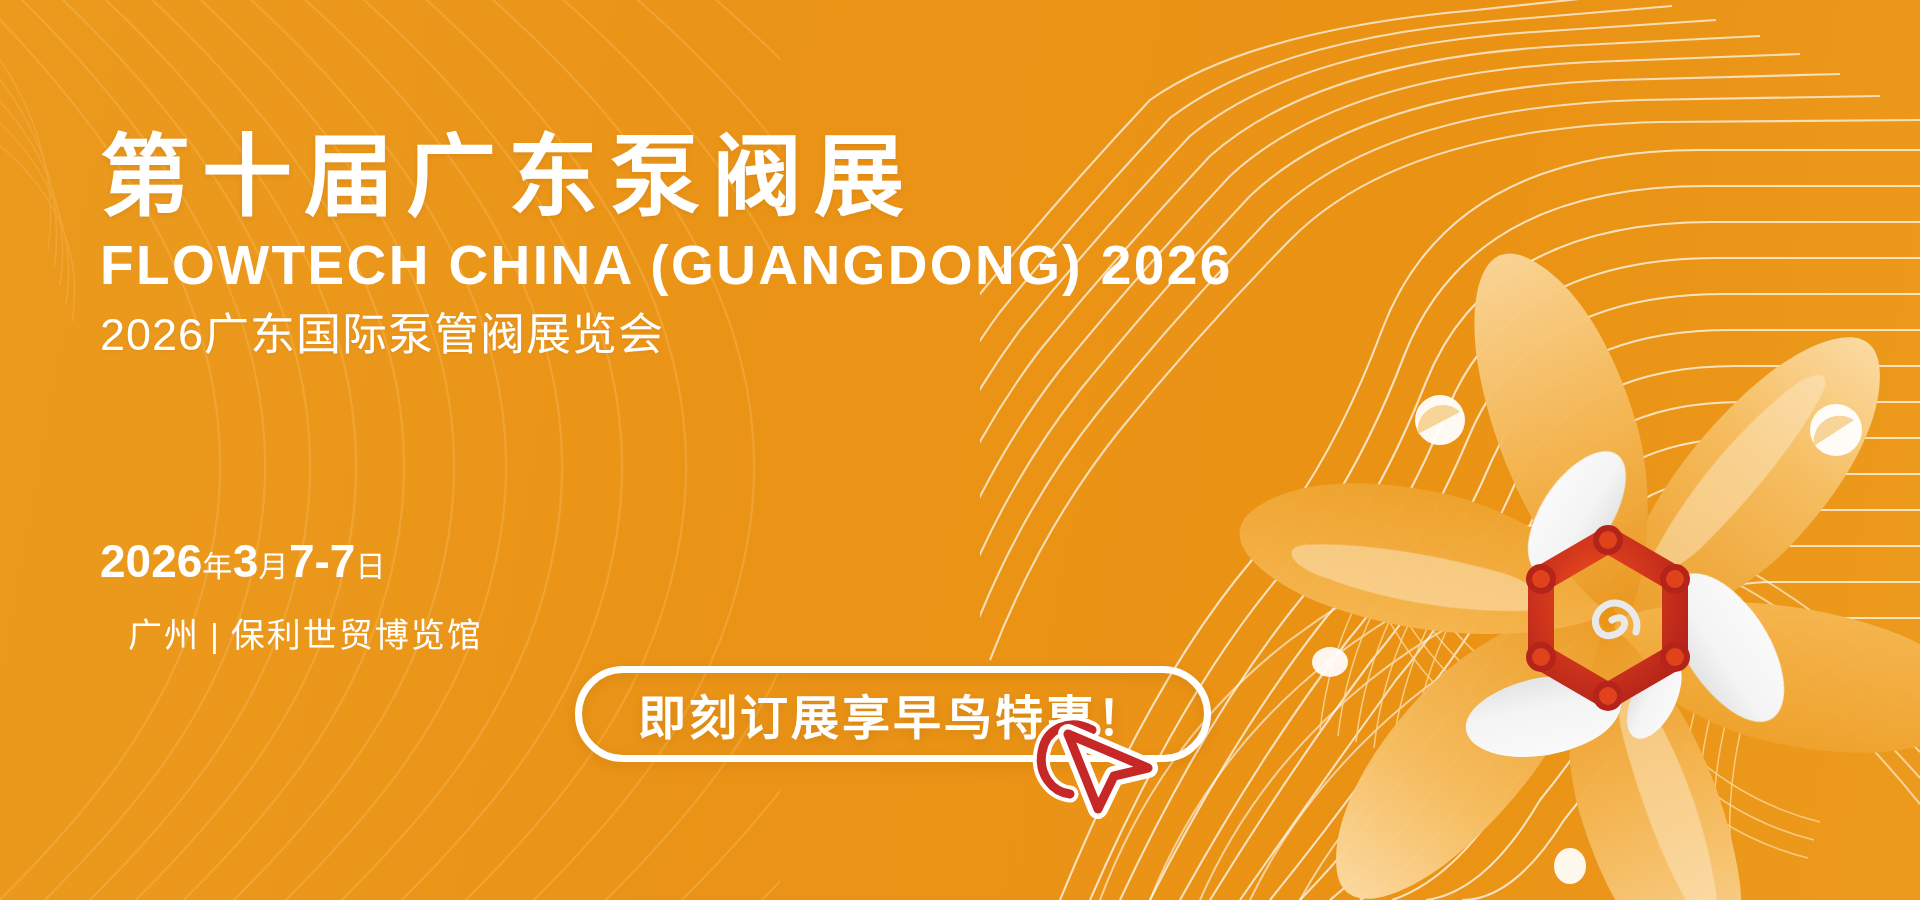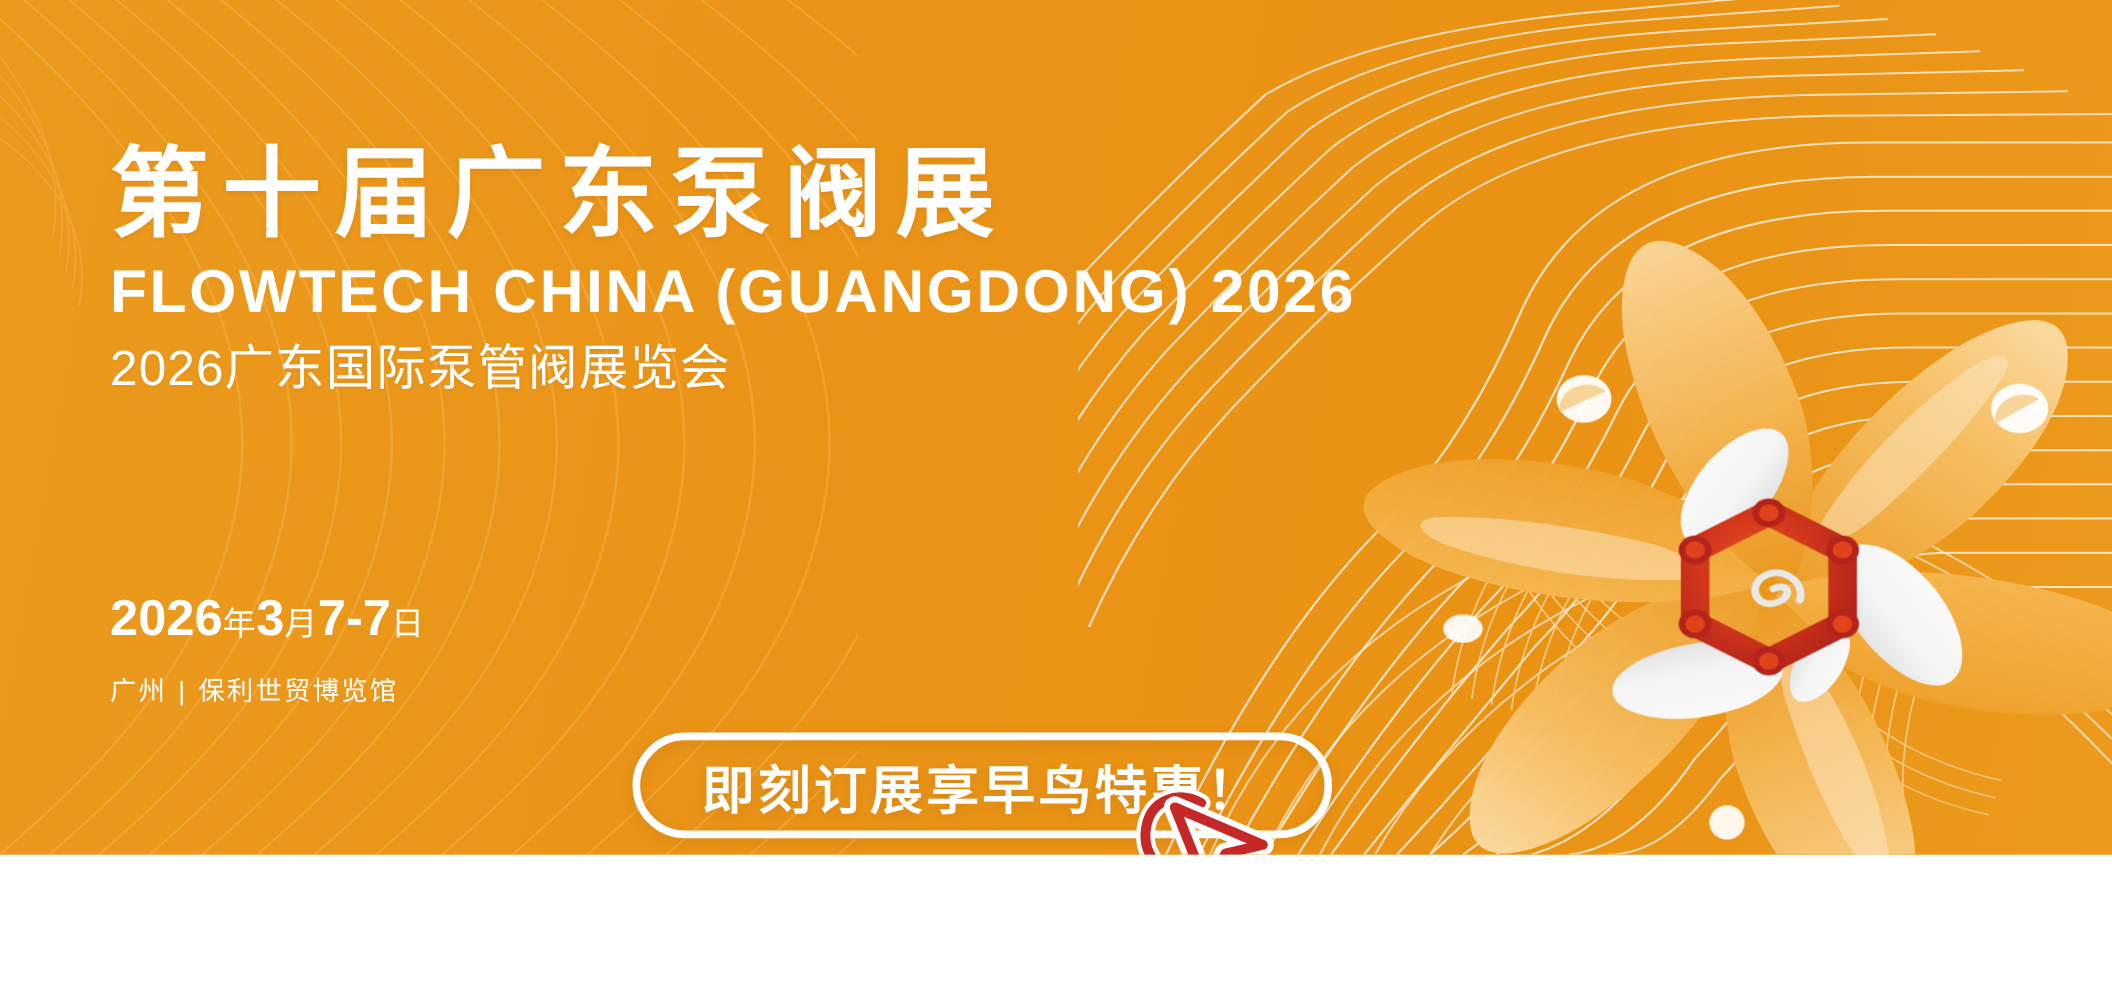--- a/index.html
+++ b/index.html
@@ -6,21 +6,21 @@
   html, body {
     margin: 0;
     padding: 0;
     background: #ffffff;
   }
   * { box-sizing: border-box; }
 
   .banner {
     position: relative;
     width: 1920px;
-    height: 777px;
+    height: 900px;
     overflow: hidden;
     background: #ea9418;
     font-family: "Liberation Sans", "DejaVu Sans", sans-serif;
     -webkit-font-smoothing: antialiased;
   }
 
   
   .bg-base {
     position: absolute;
     inset: 0;
@@ -93,25 +93,26 @@
     font-size: 46px;
     font-weight: 700;
     letter-spacing: 0;
   }
   .date-line .sm {
     font-size: 30px;
     font-weight: 400;
   }
   .venue-line {
     margin-top: 20px;
-    font-size: 24px;
+    font-size: 34px;
     color: #ffffff;
     white-space: nowrap;
     letter-spacing: 2px;
     font-weight: 400;
+    margin-left: 28px;
   }
   .venue-line .sep { padding: 0 10px; font-weight: 300; }
 
   
   .cta-wrap {
     position: absolute;
     left: 575px;
     top: 666px;
     z-index: 7;
   }

